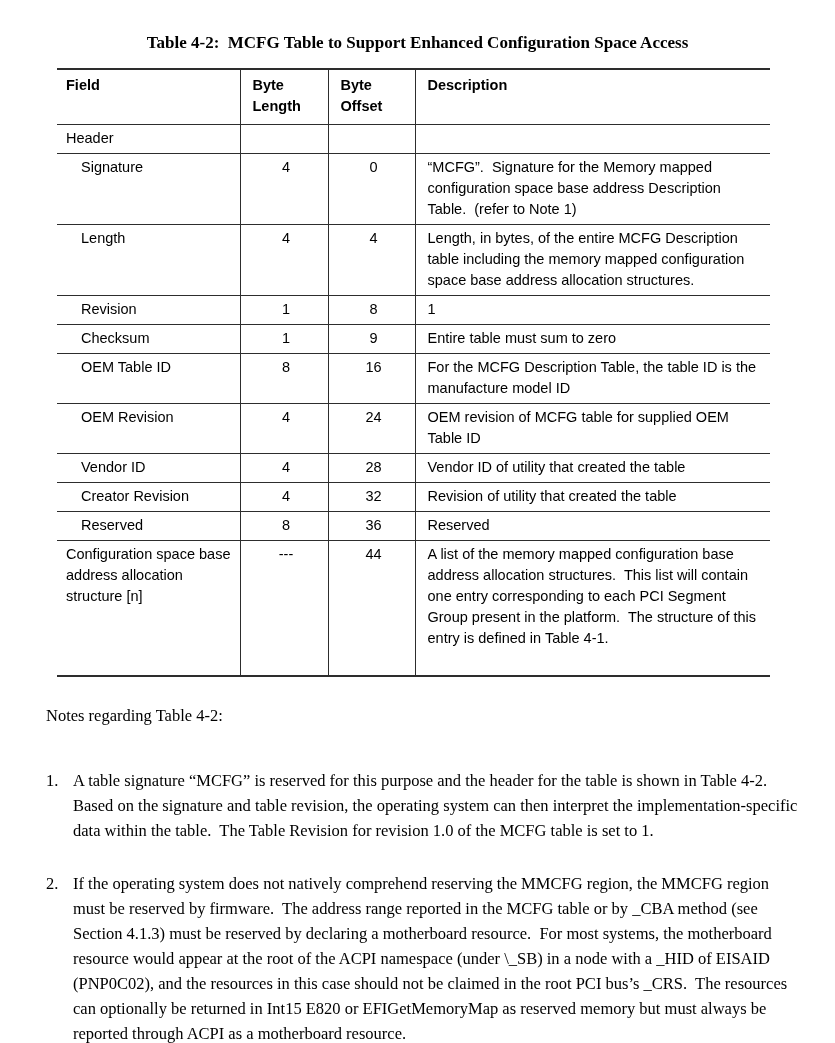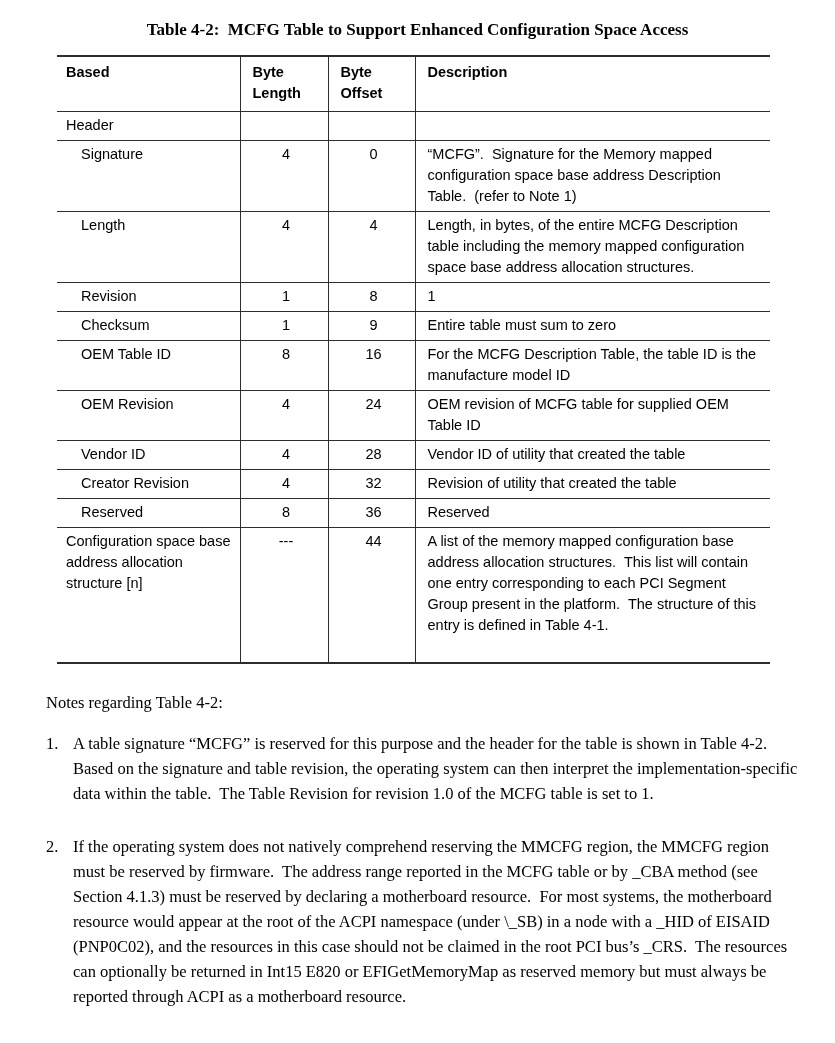--- a/index.html
+++ b/index.html
@@ -9,21 +9,21 @@
     color: #000000;
   }
   body {
     width: 835px;
     height: 1043px;
     position: relative;
     font-family: "Liberation Sans", sans-serif;
     overflow: hidden;
   }
   .page-title {
-    margin-top: 20px;
+    margin-top: 33px;
     text-align: center;
     font-family: "Liberation Serif", serif;
     font-weight: bold;
     font-size: 17px;
     white-space: pre-wrap;
   }
   table.spec-table {
     border-collapse: collapse;
     table-layout: fixed;
     margin: 15px 0 0 57px;
@@ -69,21 +69,21 @@
     padding-bottom: 26px;
   }
   .notes {
     margin: 26px 0 0 46px;
     width: 757px;
     font-family: "Liberation Serif", serif;
     font-size: 16.5px;
     line-height: 25px;
   }
   .notes-heading {
-    margin-bottom: 16px;
+    margin-bottom: 40px;
     white-space: pre-wrap;
   }
   .note-item {
     display: flex;
     margin-bottom: 28px;
   }
   .note-number {
     flex: 0 0 27px;
   }
   .note-text {
@@ -98,21 +98,21 @@
 
 <table class="spec-table">
   <colgroup>
     <col class="c-field">
       <col class="c-len">
       <col class="c-off">
       <col class="c-desc">
   </colgroup>
   <thead>
     <tr>
-      <th>Based</th>
+      <th>Field</th>
       <th>Byte Length</th>
       <th>Byte Offset</th>
       <th>Description</th>
     </tr>
   </thead>
   <tbody>
       <tr>
         <td class="c-field">Header</td>
         <td class="c-val"></td>
         <td class="c-val"></td>

